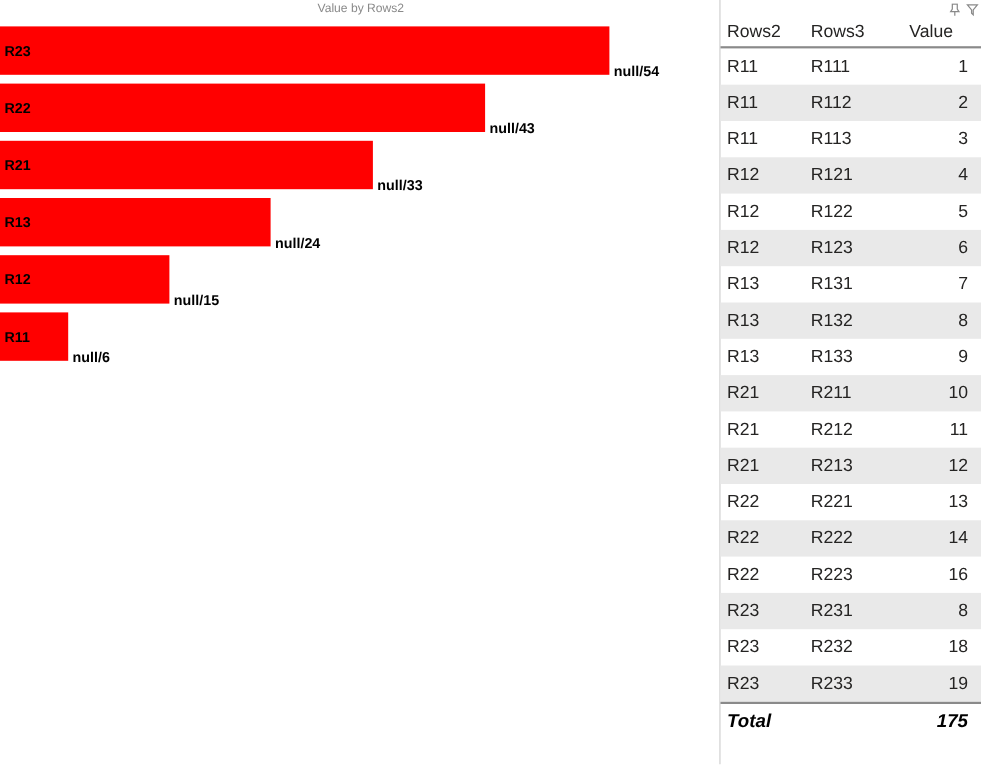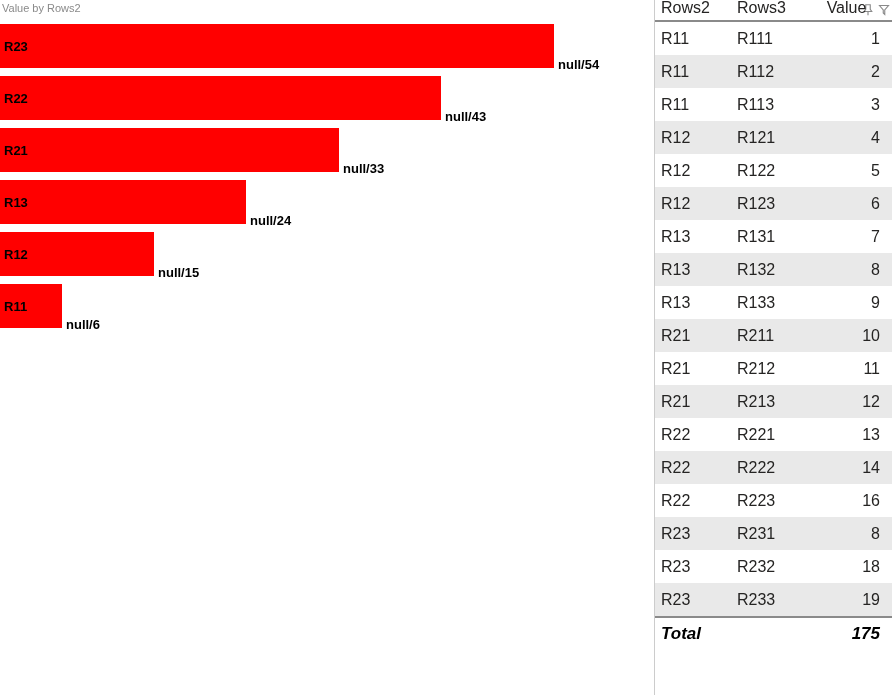--- a/index.html
+++ b/index.html
@@ -1,30 +1,30 @@
 <!DOCTYPE html>
 <html><head>
 <meta charset="utf-8">
 <style>
   * { box-sizing: border-box; margin: 0; padding: 0; }
   html, body { width: 892px; height: 695px; font-family: "Segoe UI", Arial, sans-serif; background: #fff; overflow: hidden; }
   .root { display: flex; width: 100%; height: 100%; }
 
   
   .chart-panel { width: 654px; height: 100%; position: relative; padding: 0; }
-  .chart-title { font-size: 11px; color: #8a8a8a; padding: 2px 0 0 2px; }
+  .chart-title { font-size: 11px; color: #8a8a8a; padding: 2px 0 0 2px; text-align: center; }
   .chart-body { padding-top: 10px; }
   .bar-row { display: flex; align-items: center; height: 44px; margin-bottom: 8px; }
   .bar { height: 100%; background: #ff0000; position: relative; }
   .bar-cat { position: absolute; left: 4px; top: 50%; transform: translateY(-50%); font-weight: bold; font-size: 13px; color: #000; }
   .bar-label { font-weight: bold; font-size: 13px; color: #000; margin-left: 4px; margin-top: 36px; }
 
   
   .table-panel { flex: 1; height: 100%; border-left: 1px solid #ccc; position: relative; background: #fff; }
-  .table-header { display: flex; border-bottom: 2px solid #8a8a8a; height: 22px; align-items: flex-end; padding-bottom: 3px; position: relative; }
+  .table-header { display: flex; border-bottom: 2px solid #8a8a8a; height: 44px; align-items: flex-end; padding-bottom: 3px; position: relative; }
   .th { font-size: 16px; color: #252423; padding: 0 6px; }
   .th-rows2 { width: 76px; }
   .th-rows3 { width: 76px; margin-top: 20px; }
   .th-value { flex: 1; text-align: center; padding-right: 6px; position: relative; }
   .header-icons { position: absolute; right: 2px; top: 2px; display: flex; gap: 4px; color: #8a8a8a; }
   .header-icons svg { width: 12px; height: 12px; stroke: #8a8a8a; fill: none; stroke-width: 1.5; }
   .crop-edge { width: 6px; }
 
   .table-rows { }
   .tr { display: flex; height: 33px; align-items: center; font-size: 16px; color: #252423; }

